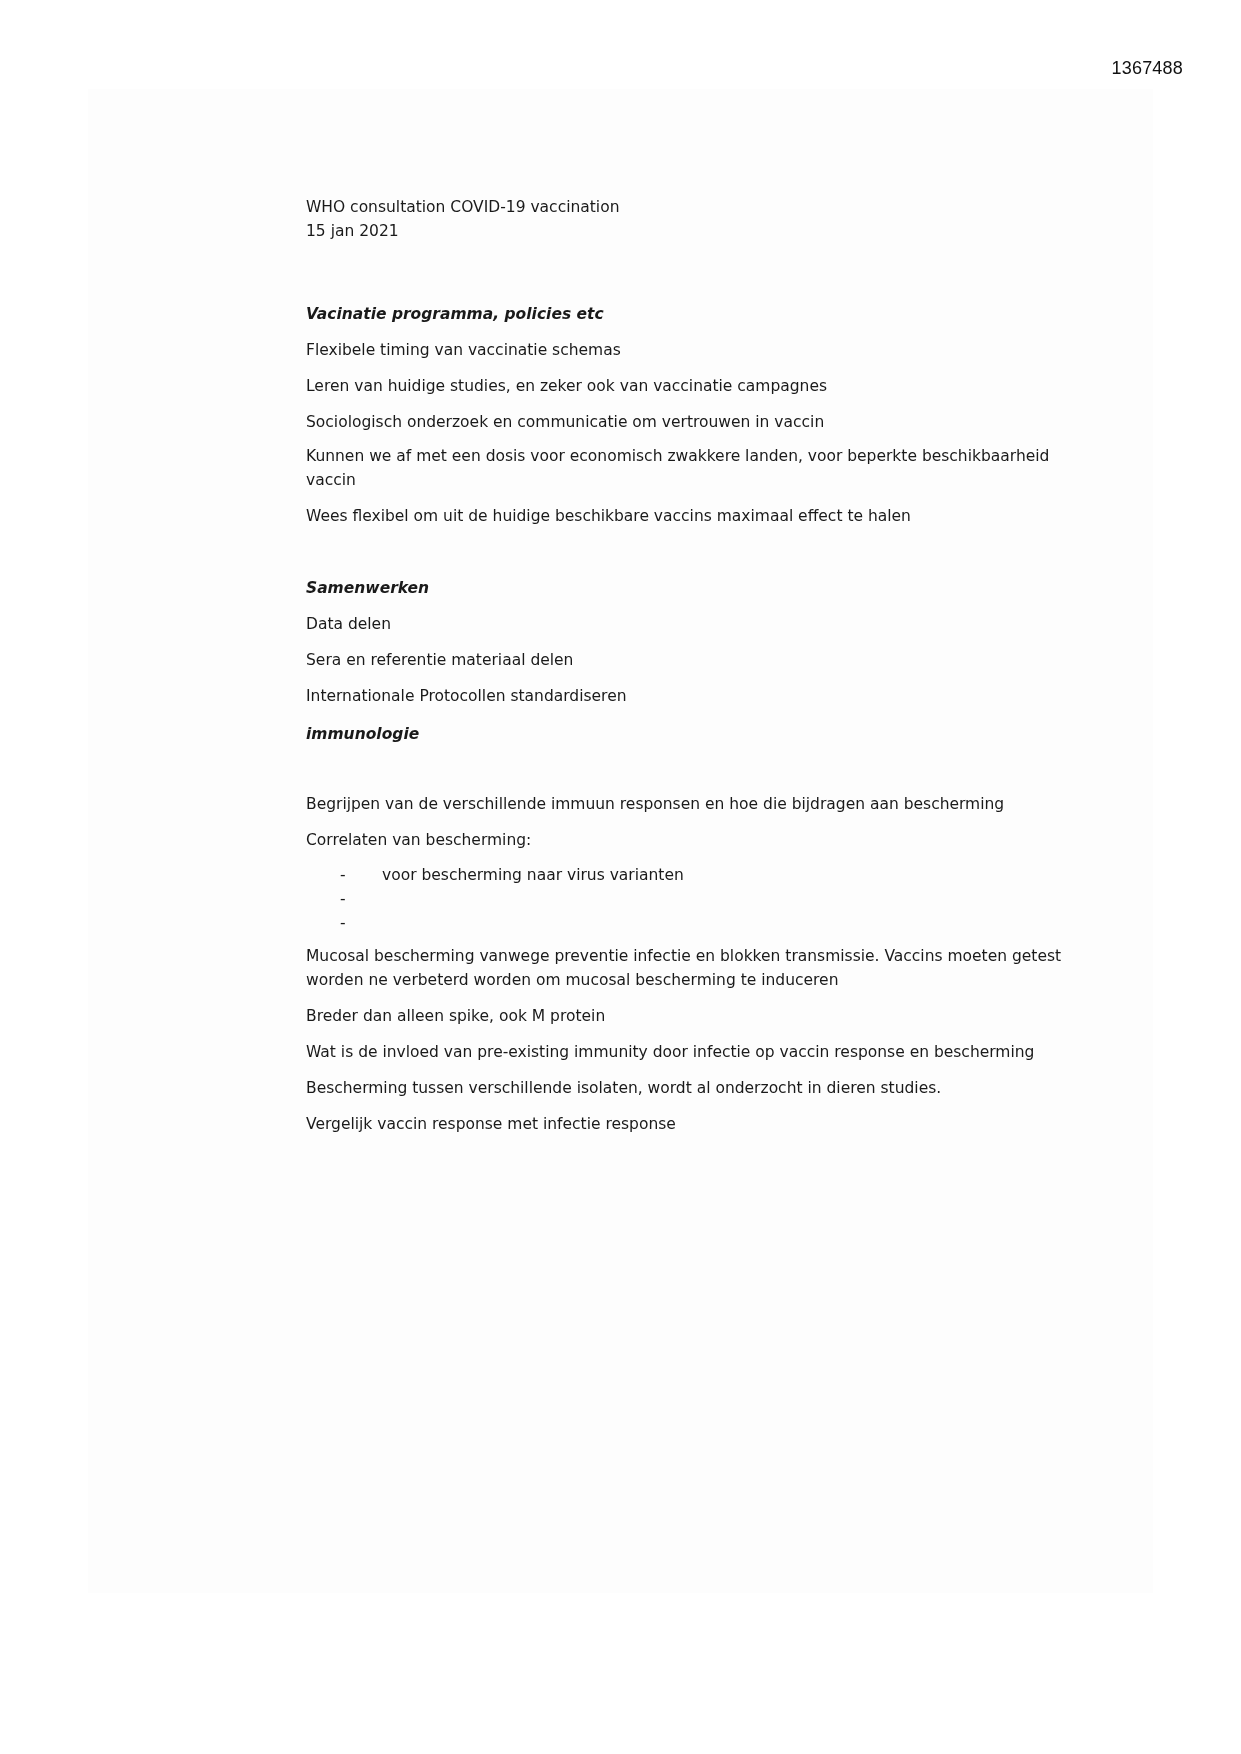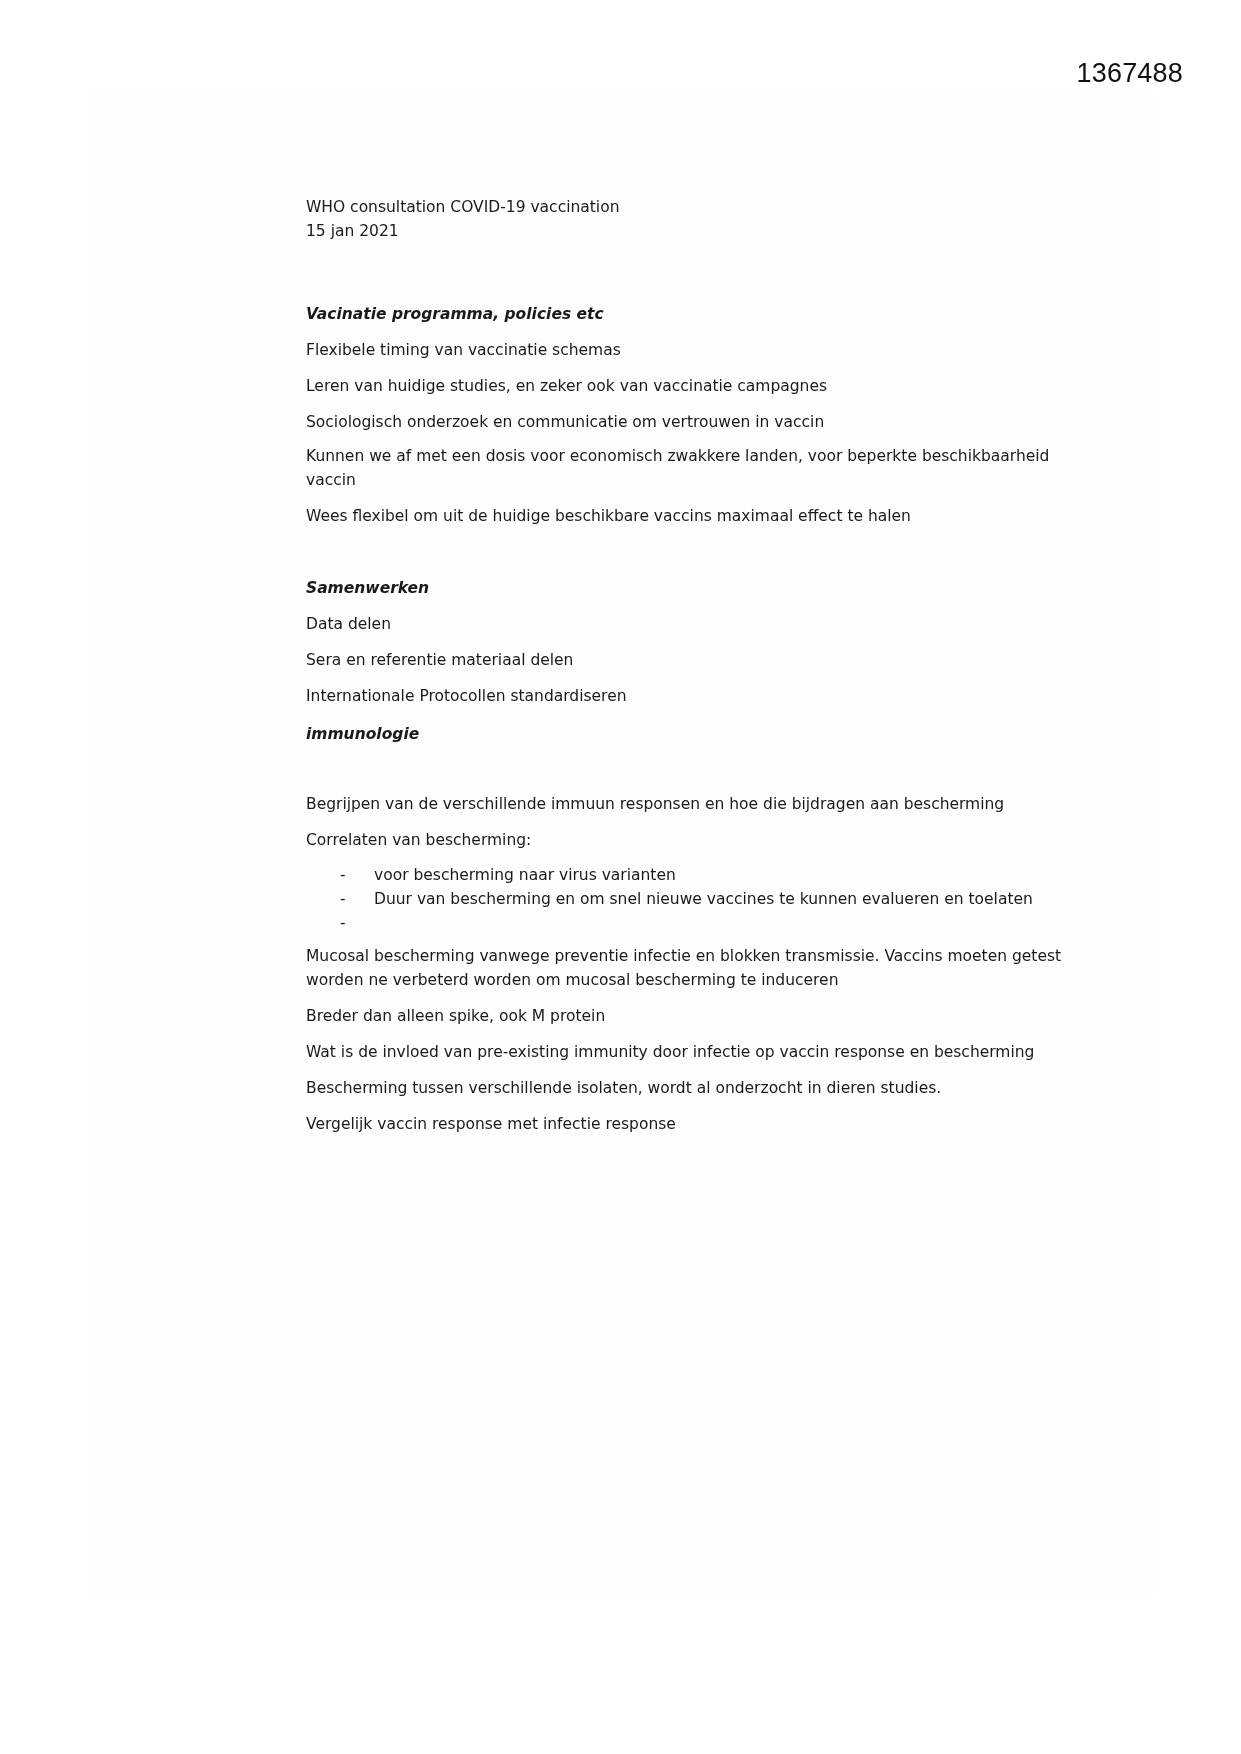--- a/index.html
+++ b/index.html
@@ -8,21 +8,21 @@
       background: #ffffff;
       position: relative;
       overflow: hidden;
       font-family: "Liberation Sans", "DejaVu Sans", sans-serif;
       color: #111111;
     }
     .doc-number {
       position: absolute;
       top: 58px; right: 58px;
       font-family: "Liberation Sans", sans-serif;
-      font-size: 27px;
+      font-size: 18px;
       color: #111;
       letter-spacing: 0.2px;
     }
     .page {
       position: absolute;
       left: 88px; top: 89px;
       width: 1065px; height: 1504px;
       background: #fdfdfd;
     }
     .content {
@@ -36,21 +36,21 @@
     .line {
       position: absolute;
       left: 0;
       white-space: nowrap;
       line-height: 26px;
     }
     .wrap { white-space: normal; width: 790px; }
     .bold { font-weight: normal; }
     .bi { font-weight: bold; font-style: italic; }
     .bullet-dash { position: absolute; left: 34px; }
-    .bullet-text { position: absolute; left: 68px; white-space: nowrap; }
+    .bullet-text { position: absolute; left: 76px; white-space: nowrap; }
   </style>
 </head>
 <body>
 
 <div class="doc-number">1367488</div>
 
 <div class="page">
   <div class="content">
 
     <div class="line bold" style="top:105px">WHO consultation COVID-19 vaccination</div>
@@ -71,21 +71,20 @@
     <div class="line bi" style="top:632px">immunologie</div>
     <div class="line" style="top:702px">Begrijpen van de verschillende immuun responsen en hoe die bijdragen aan bescherming</div>
     <div class="line" style="top:738px">Correlaten van bescherming:</div>
 
     <div class="line" style="top:773px; width:790px; height:26px">
       <span class="bullet-dash">-</span>
       <span class="bullet-text">voor bescherming naar virus varianten</span>
     </div>
     <div class="line" style="top:797px; width:790px; height:26px">
       <span class="bullet-dash">-</span>
-      <span class="bullet-text">Duur van bescherming en om snel nieuwe vaccines te kunnen evalueren en toelaten</span>
     </div>
     <div class="line" style="top:821px; width:790px; height:26px">
       <span class="bullet-dash">-</span>
     </div>
 
     <div class="line wrap" style="top:855px; line-height:24px">Mucosal bescherming vanwege preventie infectie en blokken transmissie. Vaccins moeten getest worden ne verbeterd worden om mucosal bescherming te induceren</div>
     <div class="line" style="top:914px">Breder dan alleen spike, ook M protein</div>
     <div class="line" style="top:950px">Wat is de invloed van pre-existing immunity door infectie op vaccin response en bescherming</div>
     <div class="line" style="top:986px">Bescherming tussen verschillende isolaten, wordt al onderzocht in dieren studies.</div>
     <div class="line" style="top:1022px">Vergelijk vaccin response met infectie response</div>

